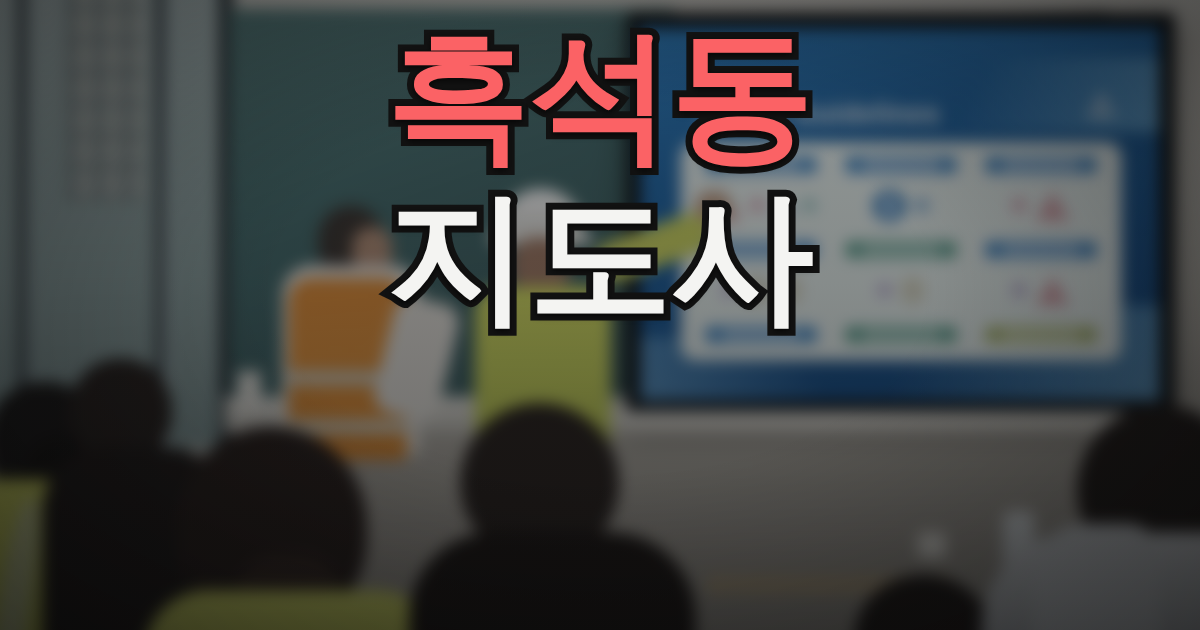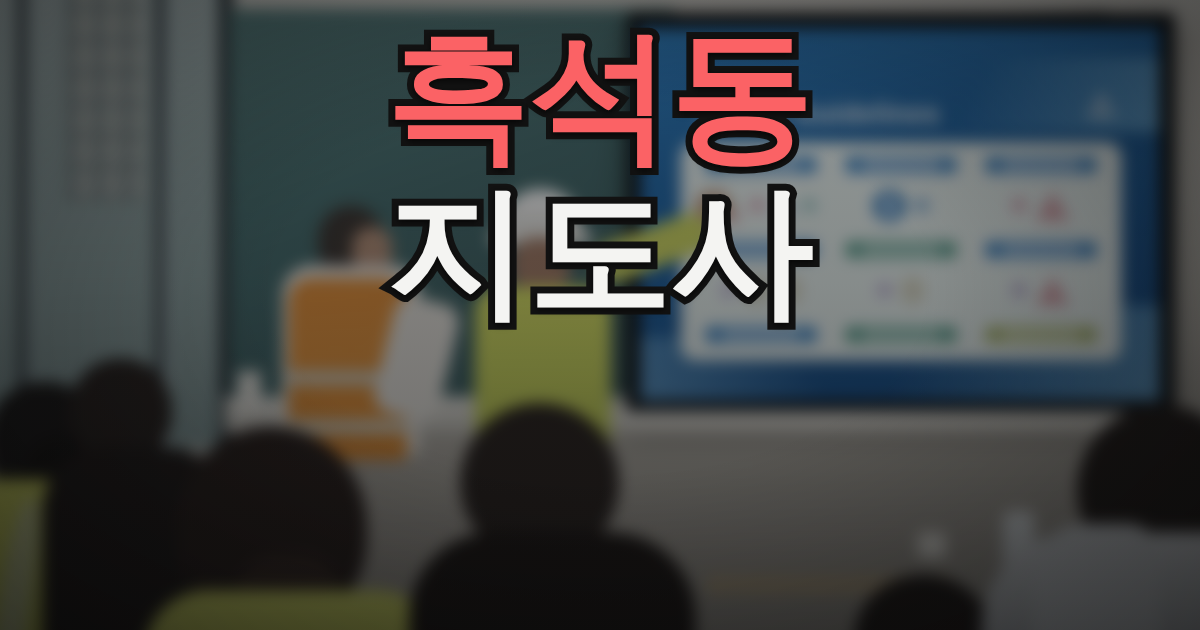--- a/index.html
+++ b/index.html
@@ -318,21 +318,21 @@
     letter-spacing:-1px;
     white-space:nowrap;
     -webkit-text-stroke:14px #121212;
     paint-order: stroke fill;
     text-shadow:
       0 0 2px #121212,
       0 3px 6px rgba(0,0,0,.55);
   }
   .line-1 { font-size:143px; color:#fb6265; margin-top:16px; }
   .line-2 { font-size:132px; color:#f4f4f2; margin-top:64px; }
-  .line-3 { font-size:143px; color:#f4f4f2; margin-top:10px; }
+  .line-3 { font-size:143px; color:#f4f4f2; margin-top:16px; }
 </style>
 </head>
 <body>
 
 <div id="thumb">
 
   <div class="photo">
 
     <div class="wall"></div>
     <div class="ceiling"></div>

